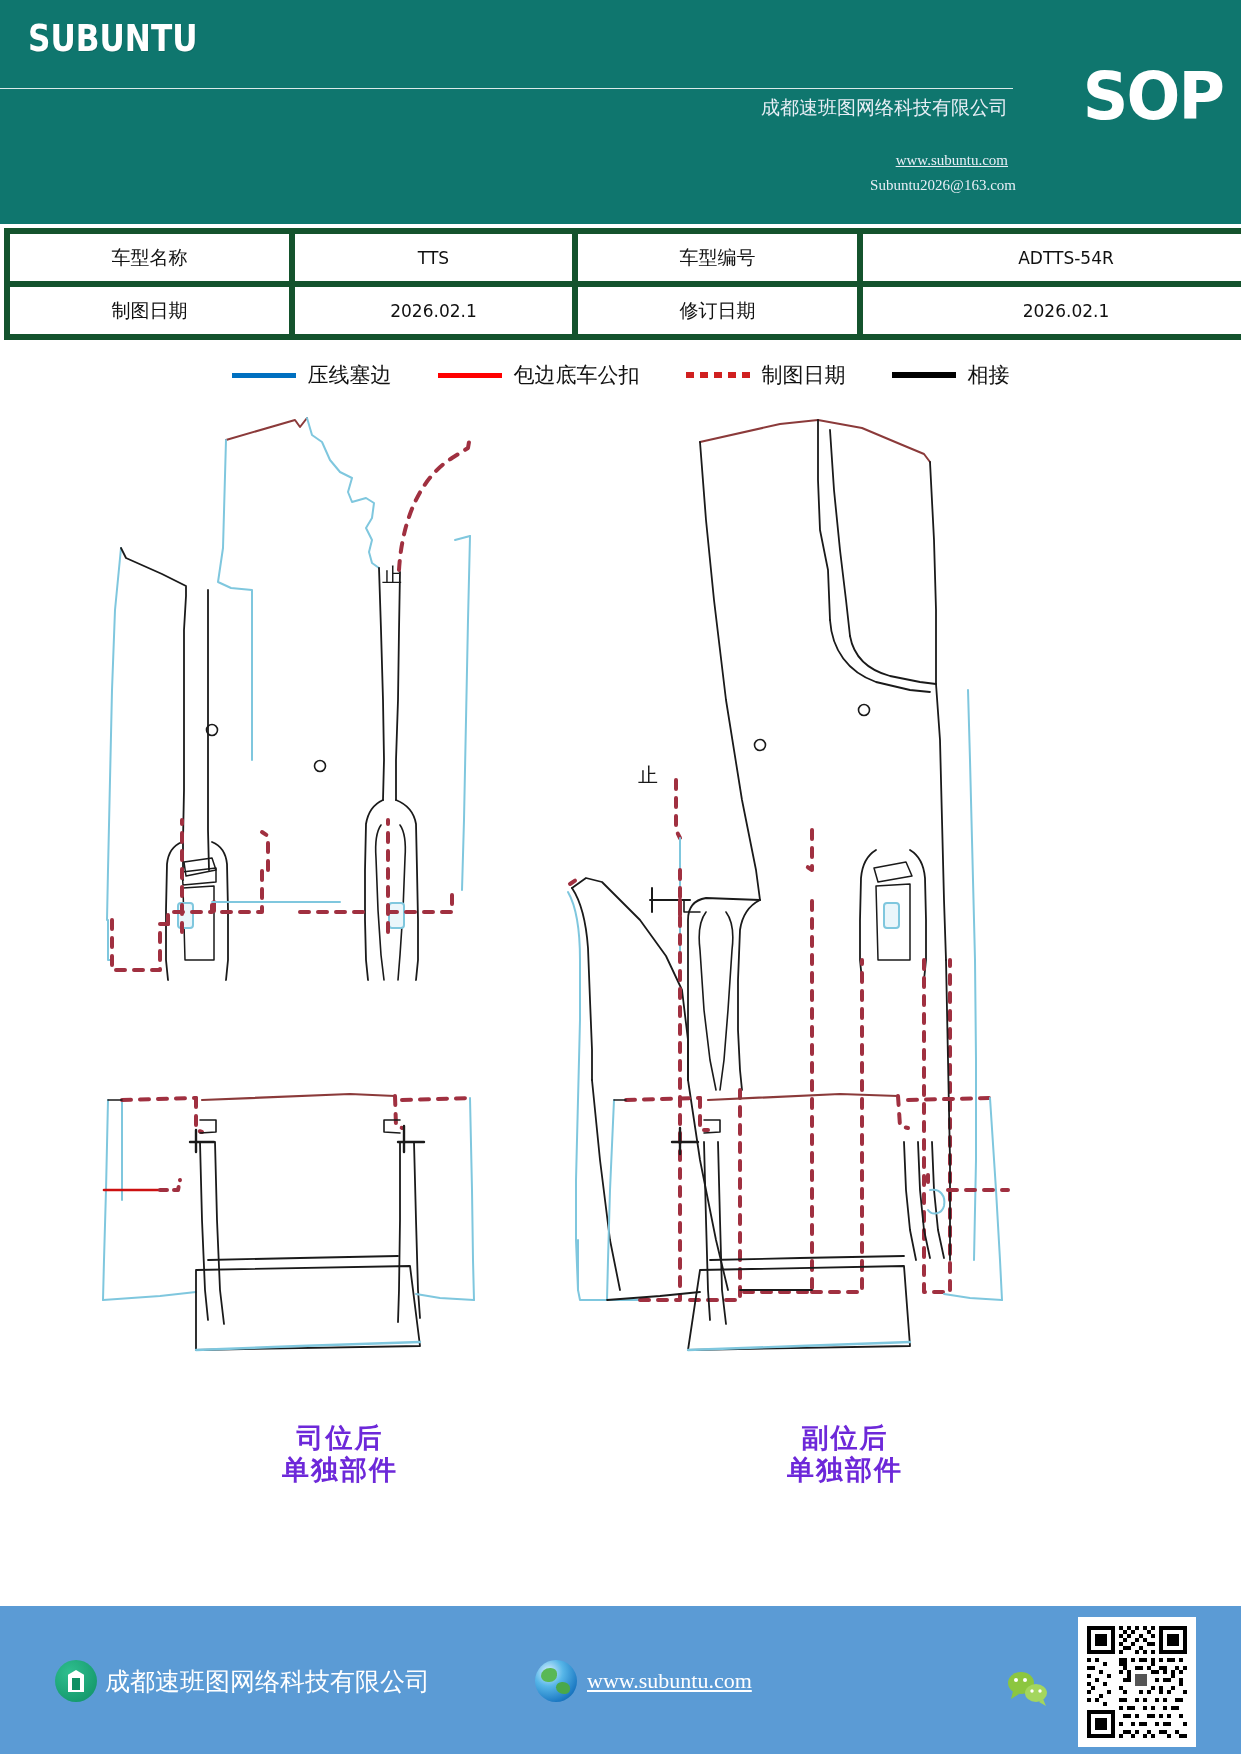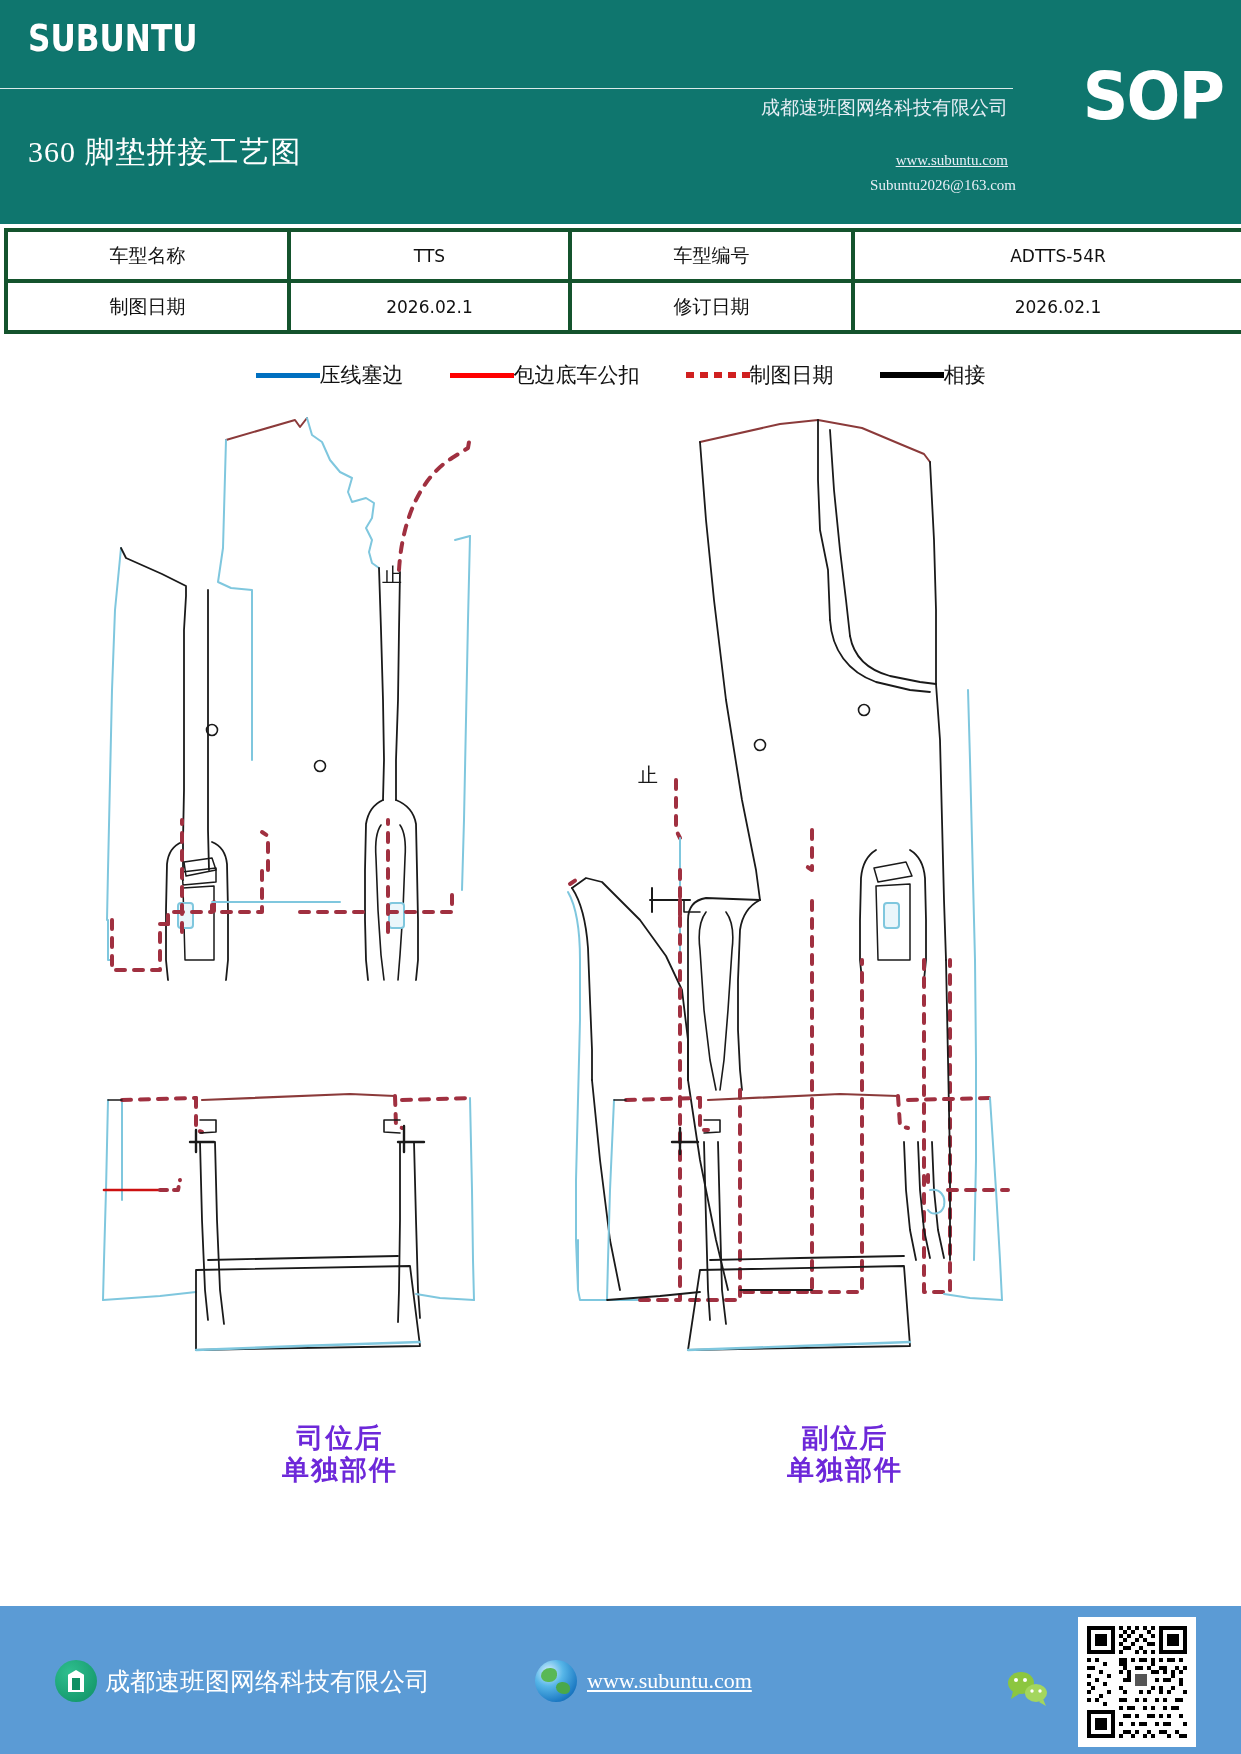--- a/index.html
+++ b/index.html
@@ -101,21 +101,21 @@
   
   .info-table {
     position: absolute;
     left: 4px;
     top: 228px;
     width: 1233px;
     border-collapse: collapse;
     table-layout: fixed;
   }
   .info-table td {
-    border: 4px solid #14532d;
+    border: 6px solid #14532d;
     height: 45px;
     text-align: center;
     vertical-align: middle;
     font-size: 19px;
     font-family: "Liberation Serif", serif;
     color: #111;
   }
   .info-table td.val {
     font-family: "DejaVu Sans", sans-serif;
     font-size: 17px;
@@ -135,20 +135,21 @@
     width: 1241px;
     height: 46px;
     display: flex;
     align-items: center;
     justify-content: center;
     gap: 46px;
   }
   .legend-item {
     display: flex;
     align-items: center;
+    gap: 12px;
   }
   .swatch {
     width: 64px;
     height: 5px;
     display: inline-block;
   }
   .swatch.solid-blue { background: #0070C0; }
   .swatch.solid-red  { background: #FF0000; }
   .swatch.solid-black{ background: #000000; height: 6px; }
   .swatch.dotted-red {
@@ -292,21 +293,20 @@
   }
   .qr-canvas { display:block; }
 </style>
 </head>
 <body>
 
 <div class="header">
   <div class="brand-logo">SUBUNTU</div>
   <div class="header-rule"></div>
   <div class="company-name-head">成都速班图网络科技有限公司</div>
-  <div class="doc-title">360 脚垫拼接工艺图</div>
   <div class="head-web">www.subuntu.com</div>
   <div class="head-mail">Subuntu2026@163.com</div>
   <div class="sop-label">SOP</div>
 </div>
 
 <table class="info-table">
   <tbody>
       <tr>
     <td class="col-a">车型名称</td>
     <td class="col-b val">TTS</td>

